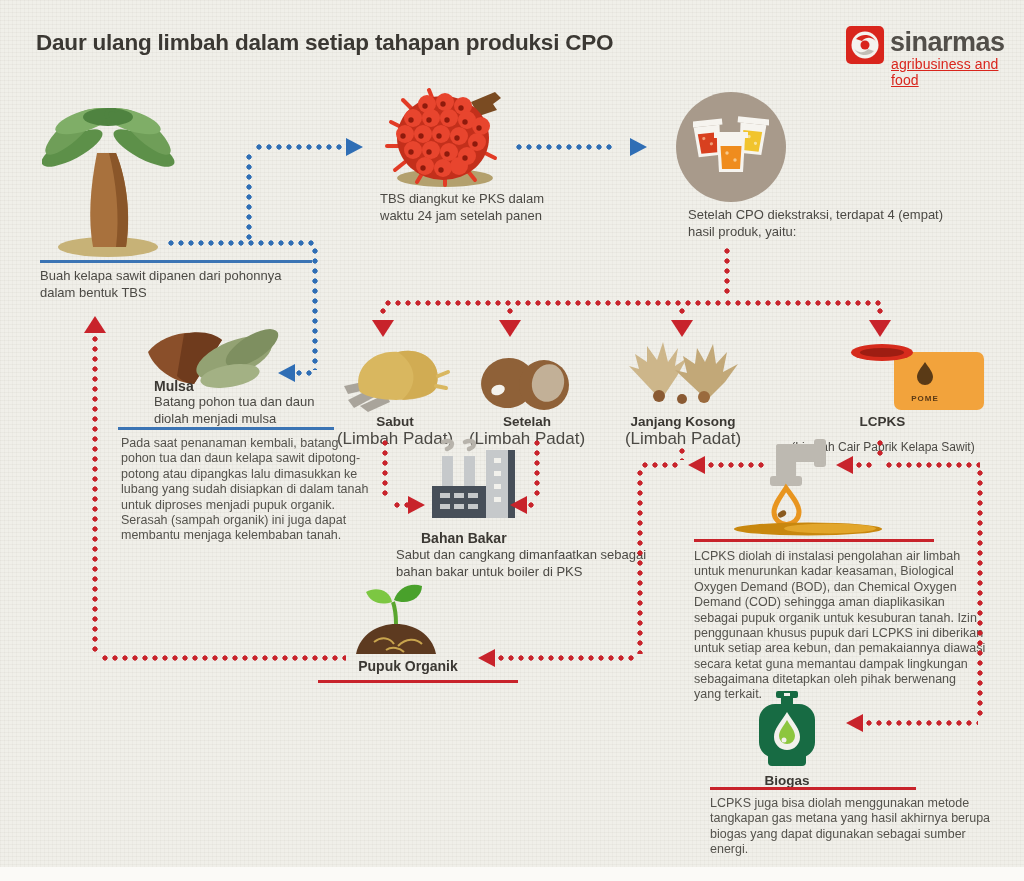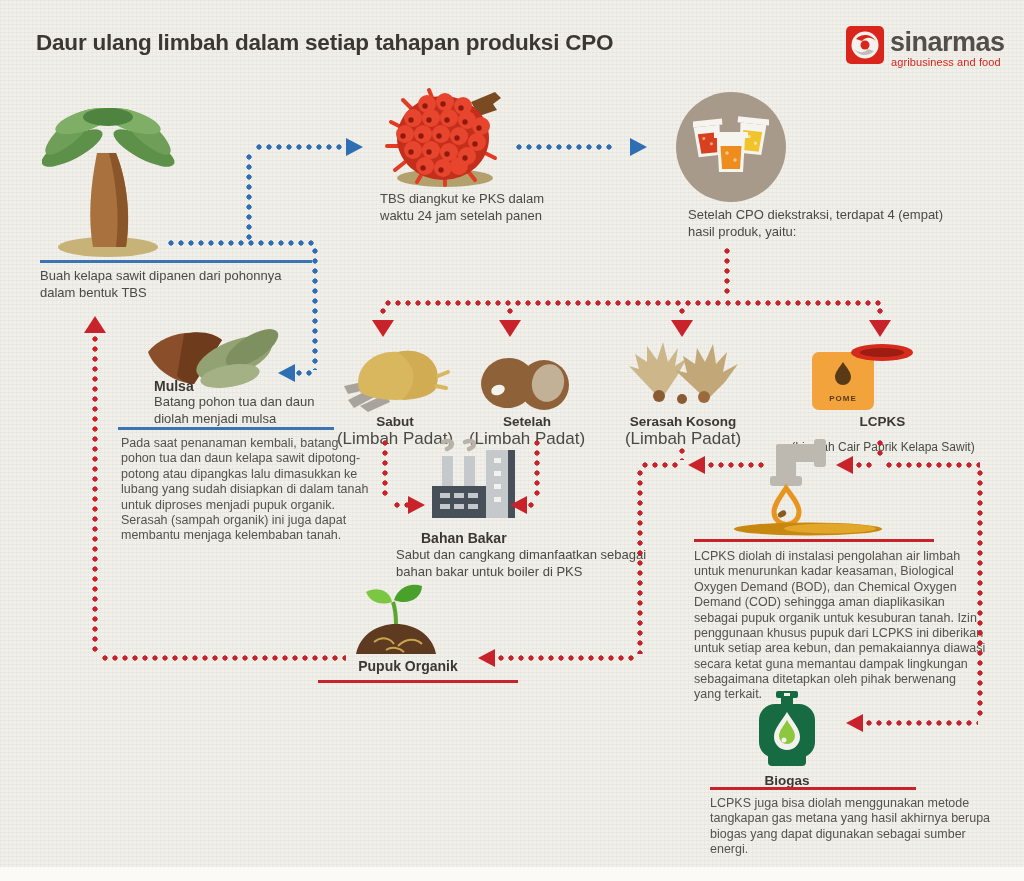--- a/index.html
+++ b/index.html
@@ -31,21 +31,21 @@
   .tr{border-top:9px solid transparent;border-bottom:9px solid transparent;border-left:17px solid #000;}
   .tl{border-top:9px solid transparent;border-bottom:9px solid transparent;border-right:17px solid #000;}
   .td{border-left:11px solid transparent;border-right:11px solid transparent;border-top:17px solid #000;}
   .tu{border-left:11px solid transparent;border-right:11px solid transparent;border-bottom:17px solid #000;}
   .tr.red{border-left-color:#c8232b}.tl.red{border-right-color:#c8232b}
   .td.red{border-top-color:#c8232b}.tu.red{border-bottom-color:#c8232b}
   .tr.blue{border-left-color:#2f6eb5}.tl.blue{border-right-color:#2f6eb5}
   
   .logo-box{width:38px;height:38px;background:#d9251c;border-radius:5px;}
   .logo-name{font-size:27px;font-weight:bold;color:#524f4a;letter-spacing:-0.5px;line-height:1;}
-  .logo-tag{font-size:11px;color:#d9251c;letter-spacing:0.1px;}
+  .logo-tag{font-size:14px;color:#d9251c;letter-spacing:0.1px;text-decoration:underline;}
   
   .big-circle{width:110px;height:110px;border-radius:50%;background:#a89a8b;}
   
   .barrel-body{width:62px;height:58px;background:#f2a33c;border-radius:7px;}
   .barrel-top{width:62px;height:17px;border-radius:50%;background:#d62b1c;}
   .barrel-top-inner{width:44px;height:9px;border-radius:50%;background:#9e1d12;}
   .pome-txt{width:62px;text-align:center;font-size:8px;font-weight:bold;letter-spacing:1px;color:#5a3a16;}
   .bottom-strip{background:#fbfaf7;}
 </style>
 </head>
@@ -206,24 +206,24 @@
   <div class="abs lbl ctr" style="left:472px;top:414px;width:110px;">Setelah</div>
   <div class="abs sub ctr" style="left:462px;top:429px;width:130px;">(Limbah Padat)</div>
 
   <svg class="abs" style="left:625px;top:338px;" width="118" height="74" viewBox="0 0 118 74">
     <path d="M36 62 L4 28 L14 31 L10 16 L22 24 L22 8 L32 22 L38 4 L43 24 L53 10 L50 28 L62 20 L52 38 Z" fill="#cdb68a"></path>
     <path d="M82 62 L50 32 L62 35 L58 18 L70 26 L72 10 L80 24 L88 6 L91 26 L102 14 L98 34 L113 26 L100 44 Z" fill="#c2a878"></path>
     <circle cx="34" cy="58" r="6" fill="#8a5a33"></circle>
     <circle cx="57" cy="61" r="5" fill="#8a5a33"></circle>
     <circle cx="79" cy="59" r="6" fill="#9a6a3d"></circle>
   </svg>
-  <div class="abs lbl ctr" style="left:608px;top:414px;width:150px;">Serasah Kosong</div>
+  <div class="abs lbl ctr" style="left:608px;top:414px;width:150px;">Janjang Kosong</div>
   <div class="abs sub ctr" style="left:618px;top:429px;width:130px;">(Limbah Padat)</div>
 
-  <div class="abs barrel-body" style="left:812px;top:352px;">
+  <div class="abs barrel-body" style="left:894px;top:352px;padding-left:28px;">
     <svg width="62" height="34" viewBox="0 0 62 34" style="position:absolute;left:0;top:8px;">
       <path d="M31 2 C27 8 23 12 23 17 a8 8 0 0 0 16 0 C39 12 35 8 31 2 Z" fill="#5a3a16"></path>
     </svg>
     <div class="abs pome-txt" style="left:0;top:42px;">POME</div>
   </div>
   <div class="abs barrel-top" style="left:851px;top:344px;"></div>
   <div class="abs barrel-top-inner" style="left:860px;top:348px;"></div>
   <div class="abs lbl ctr" style="left:845px;top:414px;width:75px;">LCPKS</div>
   <div class="abs sub ctr" style="left:790px;top:440px;width:186px;font-size:12px;">(Limbah Cair Pabrik Kelapa Sawit)</div>
 

